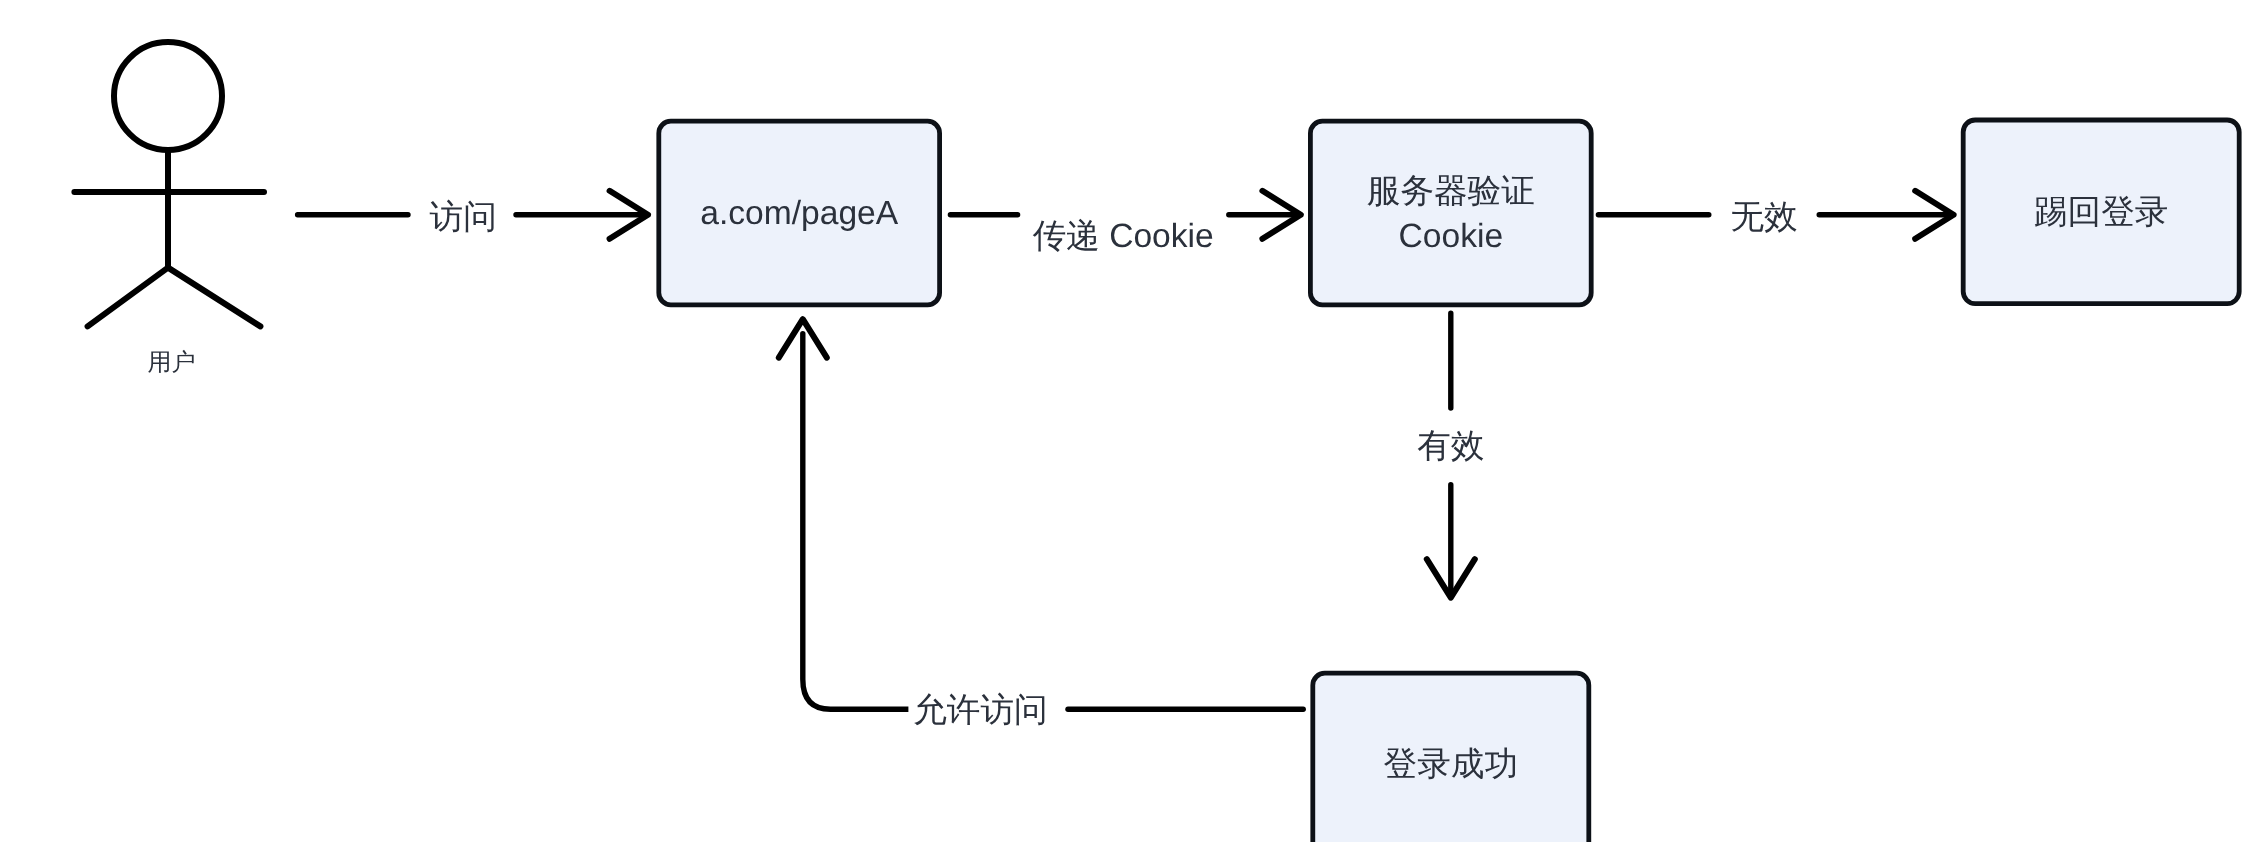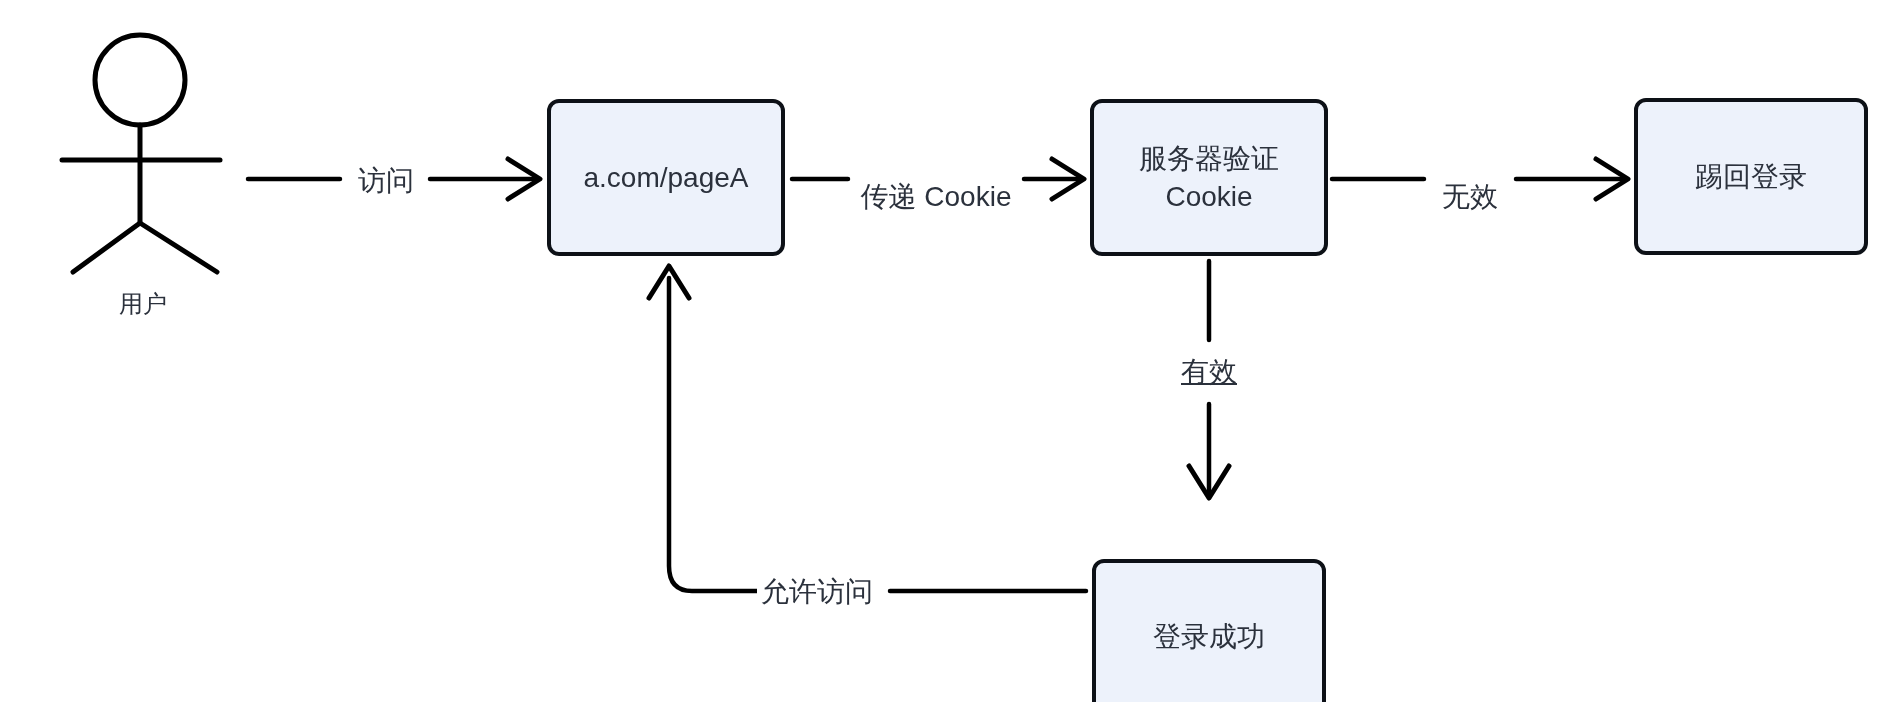--- a/index.html
+++ b/index.html
@@ -47,31 +47,31 @@
     color: #2b313c;
     font-size: 28px;
     line-height: 34px;
     white-space: nowrap;
     background: #ffffff;
     padding: 0 4px;
     text-align: center;
   }
   #label-visit  { left: 386px;  top: 181px; }
   #label-pass   { left: 936px;  top: 181px; margin-top: 16px; }
-  #label-invalid{ left: 1470px; top: 197px; }
-  #label-valid  { left: 1209px; top: 372px; text-decoration: underline; }
+  #label-invalid{ left: 1470px; top: 181px; }
+  #label-valid  { left: 1209px; top: 372px; }
   #label-allow  { left: 817px;  top: 592px; }
   #actor-label {
     position: absolute;
     left: 63px;
     top: 288px;
     width: 160px;
     text-align: center;
     color: #2b313c;
-    font-size: 24px;
+    font-size: 20px;
   }
 </style>
 </head>
 <body>
 
 <div id="canvas">
 
   <svg id="edge-layer" viewBox="0 0 1888 702" xmlns="http://www.w3.org/2000/svg">
 
     <g stroke="#000000" stroke-width="5" fill="none" stroke-linecap="round">

